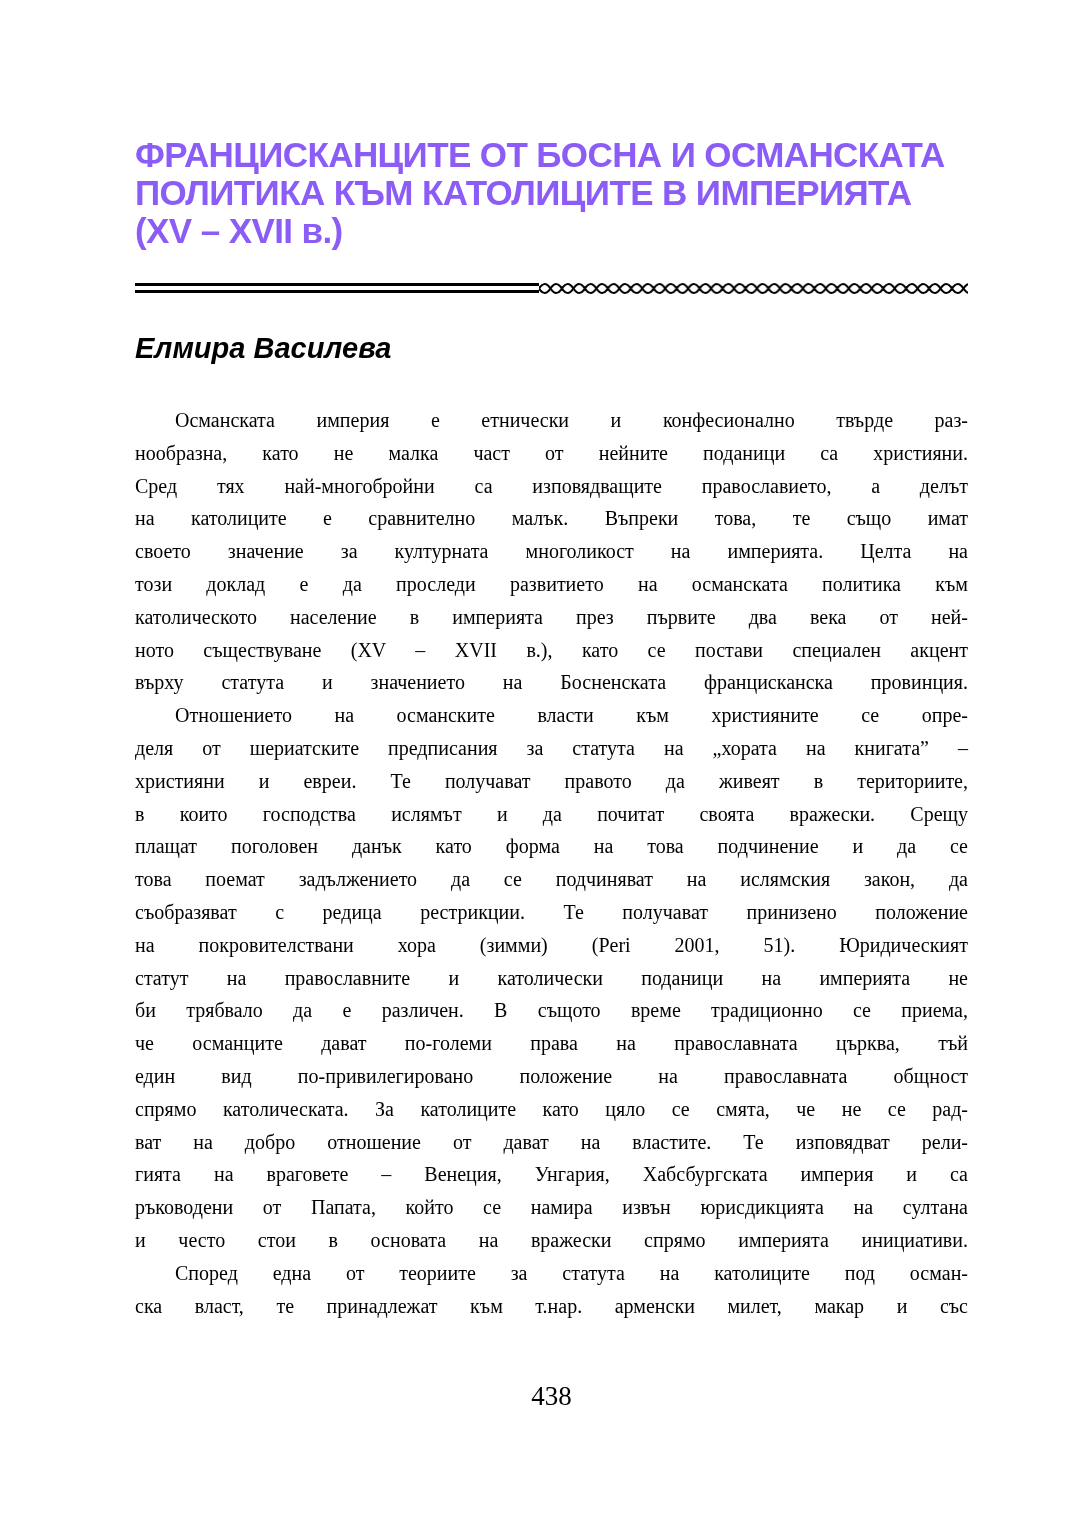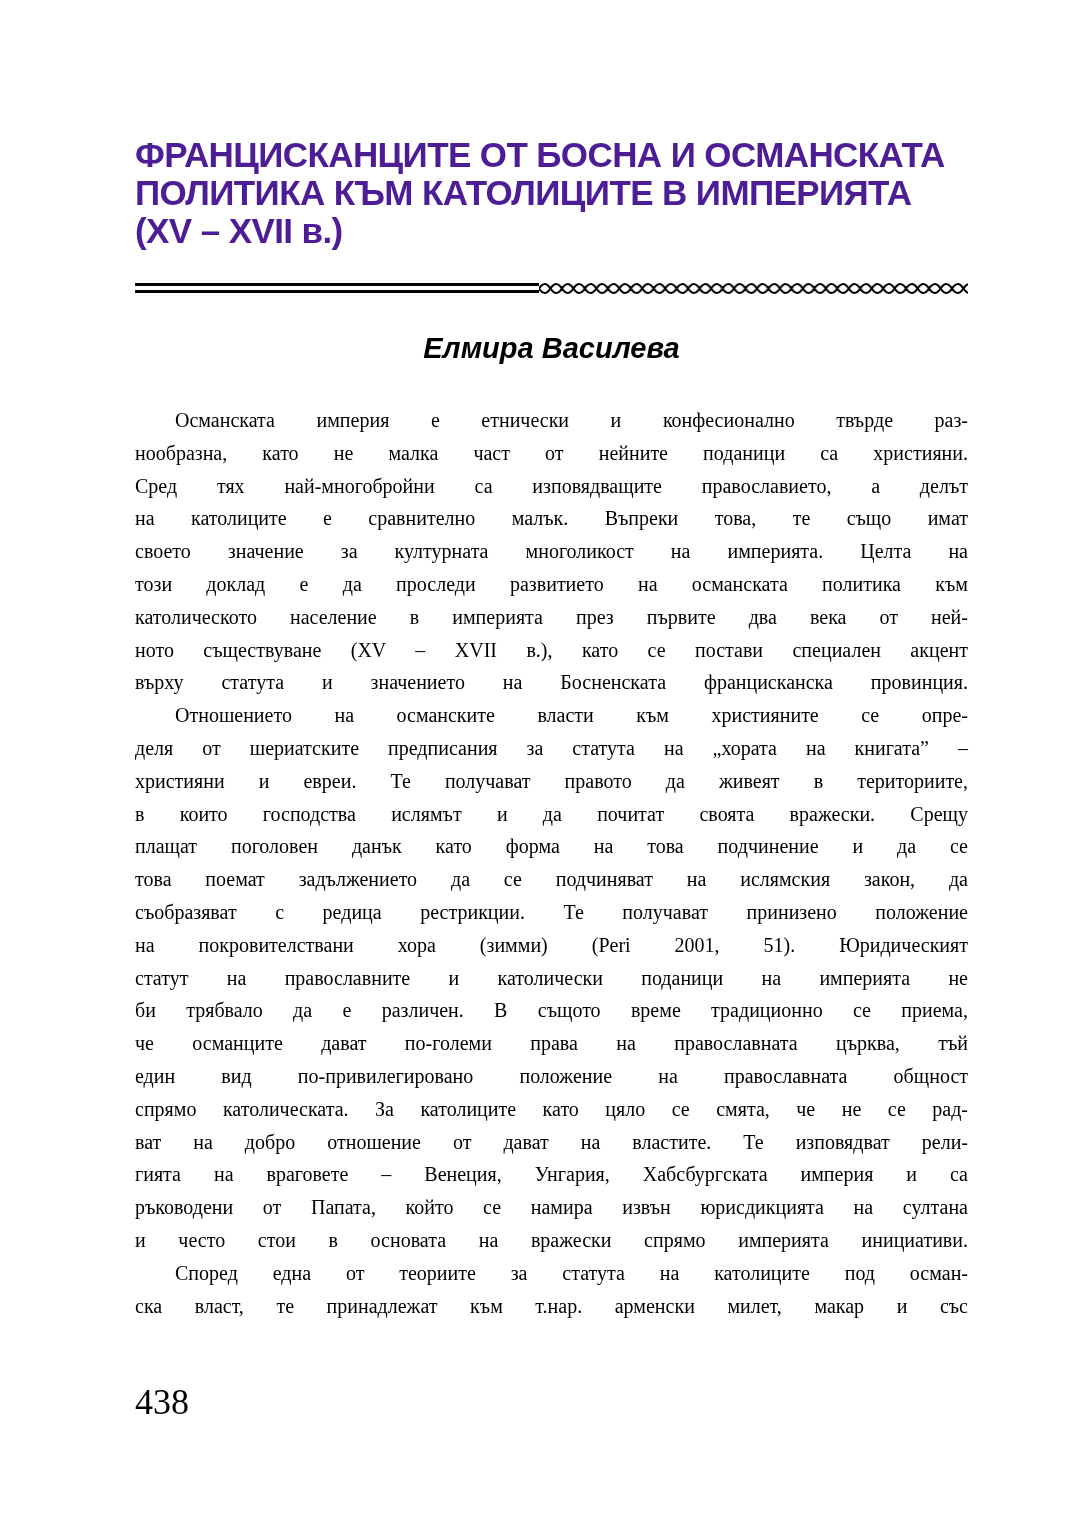--- a/index.html
+++ b/index.html
@@ -15,21 +15,21 @@
   .title {
     position: absolute;
     left: 135px;
     top: 136px;
     width: 840px;
     font-family: "Liberation Sans", sans-serif;
     font-weight: 700;
     font-size: 35px;
     line-height: 38px;
     letter-spacing: -0.6px;
-    color: #4c1d95;
+    color: #8b5cf6;
   }
   .divider {
     position: absolute;
     left: 135px;
     top: 280px;
     width: 833px;
     height: 16px;
     display: flex;
     align-items: center;
   }
@@ -41,21 +41,21 @@
   }
   .rope {
     width: 51.5%;
     height: 15px;
   }
   .author {
     position: absolute;
     left: 135px;
     top: 331px;
     width: 833px;
-    text-align: center;
+    text-align: left;
     font-family: "Liberation Sans", sans-serif;
     font-weight: 700;
     font-style: italic;
     font-size: 29px;
     line-height: 34px;
   }
   .body-text {
     position: absolute;
     left: 135px;
     top: 404px;
@@ -68,22 +68,23 @@
     text-align: justify;
     text-align-last: justify;
     white-space: normal;
   }
   .tline.indent { text-indent: 40px; }
   .page-number {
     position: absolute;
     left: 135px;
     top: 1381px;
     width: 833px;
+    text-align: center;
     font-family: "Liberation Serif", serif;
-    font-size: 36px;
+    font-size: 27px;
   }
 </style>
 </head>
 <body>
 
 <div class="page">
 
   <h1 class="title">
     <div>ФРАНЦИСКАНЦИТЕ ОТ БОСНА И ОСМАНСКАТА</div>
     <div>ПОЛИТИКА КЪМ КАТОЛИЦИТЕ В ИМПЕРИЯТА</div>

